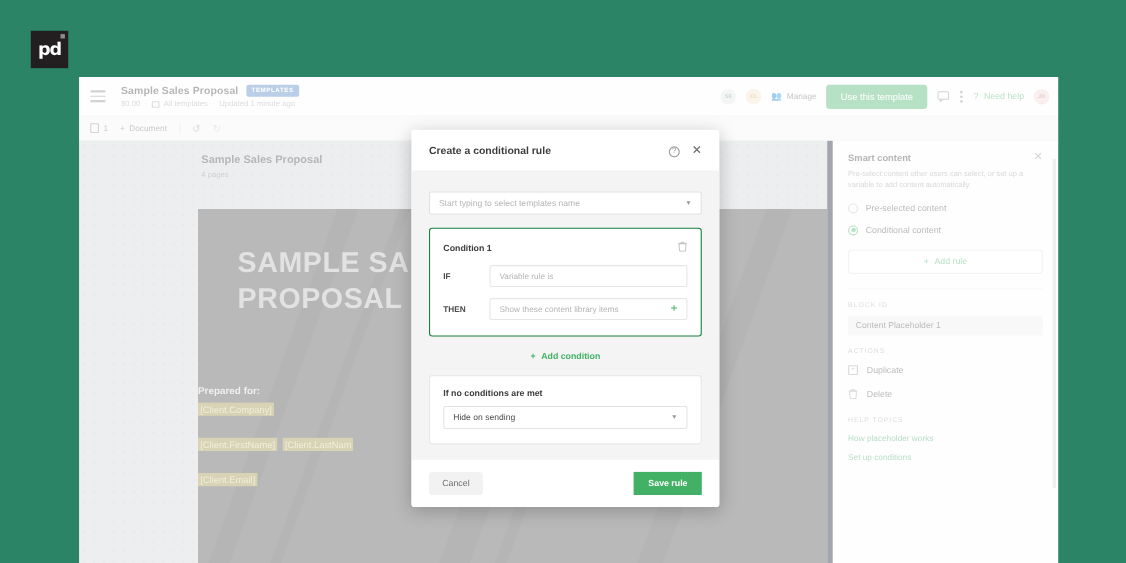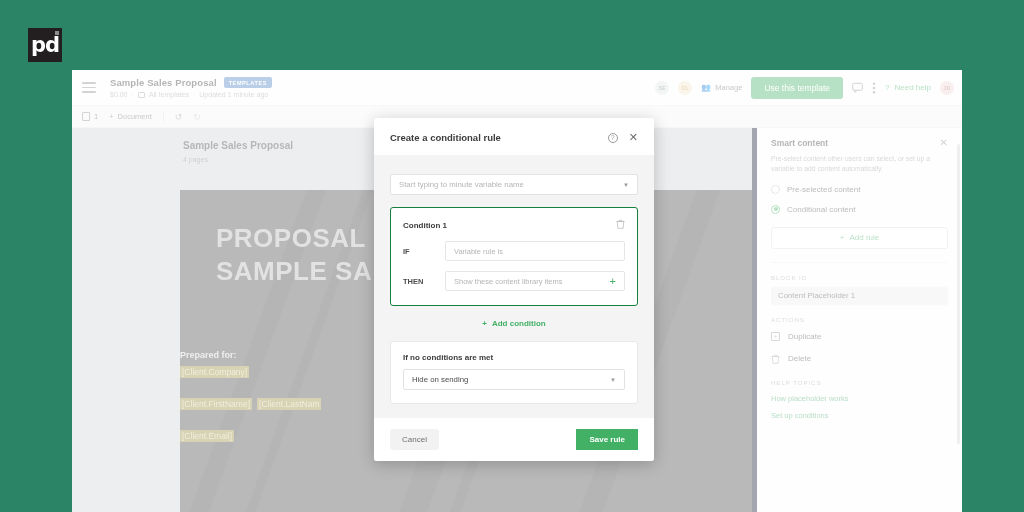--- a/index.html
+++ b/index.html
@@ -10,21 +10,21 @@
   }
   body { background: #2a8465; position: relative; }
 
   
   .logo {
     position: absolute; left: 28px; top: 28px;
     width: 34px; height: 34px; background: #231f20;
     display: flex; align-items: center; justify-content: center;
   }
   .logo-text {
-    color: #ffffff; font-size: 21px; font-weight: bold;
+    color: #ffffff; font-size: 16px; font-weight: bold;
     letter-spacing: -1px; line-height: 1;
     font-family: "DejaVu Sans", sans-serif;
   }
   .logo-dot {
     position: absolute; right: 3px; top: 3px;
     width: 4px; height: 4px; background: #8d8d8d;
   }
 
   
   .app {
@@ -298,22 +298,22 @@
       </div>
 
       <div class="doc-hero">
         <div class="stripe" style="left:40px;  width:18px;"></div>
         <div class="stripe" style="left:96px;  width:9px;"></div>
         <div class="stripe" style="left:250px; width:26px;"></div>
         <div class="stripe" style="left:300px; width:10px;"></div>
         <div class="stripe" style="left:430px; width:22px;"></div>
 
         <div class="hero-title">
+          <div>SAMPLE SA</div>
           <div>PROPOSAL</div>
-          <div>SAMPLE SA</div>
         </div>
       </div>
 
       <div class="prepared">Prepared for:</div>
       <div class="vars">
         <div class="var-row">
           <span class="var">[Client.Company]</span>
         </div>
         <div class="var-row">
           <span class="var">[Client.FirstName]</span>
@@ -381,21 +381,21 @@
         <span class="modal-title">Create a conditional rule</span>
         <span class="modal-head-icons">
           <span class="q-ic">?</span>
           <span class="x-ic">✕</span>
         </span>
       </div>
     </div>
 
     <div class="modal-scroll">
       <div class="select-box">
-        <span>Start typing to minute variable name</span>
+        <span>Start typing to select templates name</span>
         <span class="caret">▼</span>
       </div>
 
       <div class="cond-card">
         <div class="cond-head">
           <span class="cond-title">Condition 1</span>
           <span class="trash">
             <svg width="9" height="10" viewBox="0 0 12 14">
                 <path d="M1.5 3.5h9l-.8 9.5H2.3zM4 3.5V1.8h4v1.7M0.4 3.5h11.2" fill="none" stroke="#bdbdbd" stroke-width="1.1"></path>
               </svg>

